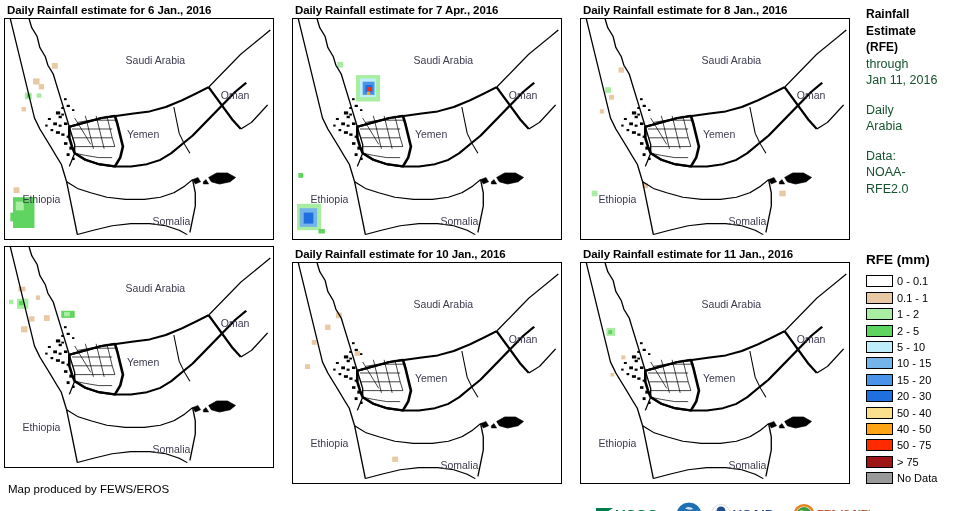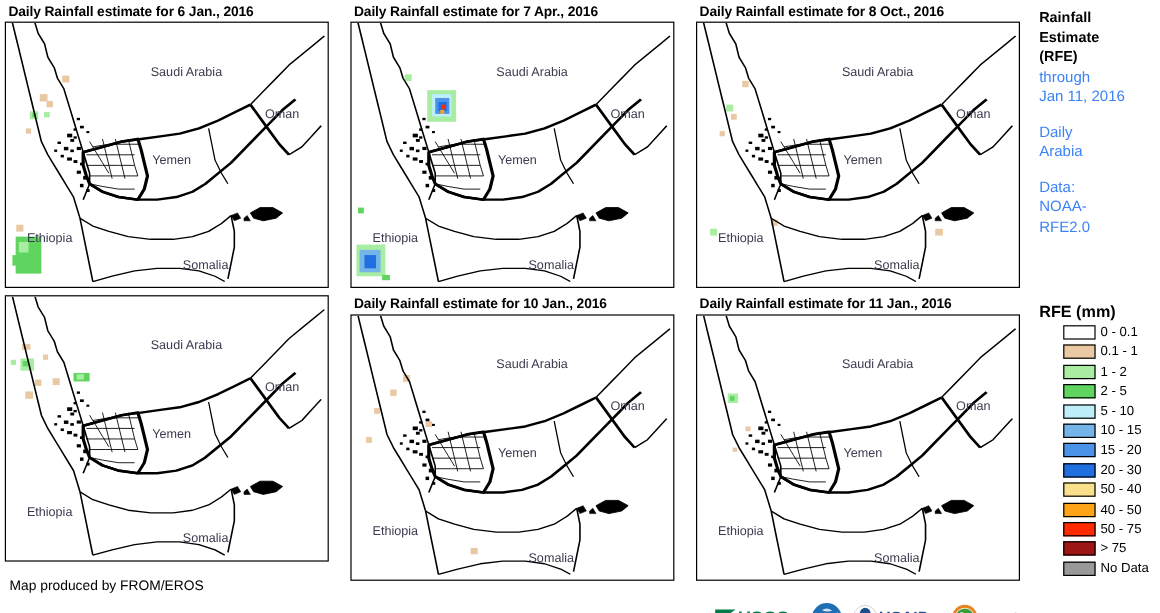--- a/index.html
+++ b/index.html
@@ -48,40 +48,39 @@
   }
   .rtitle {
     font-size: 12px;
     font-weight: bold;
     line-height: 16.5px;
     color: #000;
   }
   .rsub {
     font-size: 12.5px;
     line-height: 16.5px;
-    color: #3b82f6;
+    color: #14532d;
   }
   .rgap { height: 13px; }
   
   #legend {
     position: absolute;
     left: 866px; top: 252px;
     width: 101px;
   }
   #legend .lgtitle {
     font-size: 13.5px;
     font-weight: bold;
     color: #000;
     margin-bottom: 4px;
   }
   .lgrow {
     display: flex;
-    align-items: flex-start;
+    align-items: flex-end;
     height: 16.4px;
-    margin-left: 20px;
   }
   .lgsw {
     width: 27px; height: 12px;
     border: 1px solid #000;
     flex: none;
   }
   .lglab {
     font-size: 11px;
     color: #000;
     margin-left: 4px;
@@ -248,21 +247,21 @@
             <rect x="22" y="36" width="1" height="0.9" fill="#000"></rect>
           </svg>
           <div class="clabel" style="left: 45%; top: 16%;">Saudi Arabia</div>
           <div class="clabel" style="left: 80.5%; top: 32%;">Oman</div>
           <div class="clabel" style="left: 45.5%; top: 49.5%;">Yemen</div>
           <div class="clabel" style="left: 6.5%; top: 79%;">Ethiopia</div>
           <div class="clabel" style="left: 55%; top: 89%;">Somalia</div>
         </div>
       </div>
       <div class="panel" style="left: 580px; top: 2px;">
-        <div class="panel-title">Daily Rainfall estimate for 8 Oct., 2016</div>
+        <div class="panel-title">Daily Rainfall estimate for 8 Jan., 2016</div>
         <div class="map-frame" style="width: 270px; height: 222px;">
           <svg class="map-svg" viewBox="0 0 100 100" preserveAspectRatio="none">
             <g>
               <rect x="14" y="22" width="2" height="2.4" fill="#e9c9a3"></rect>
               <rect x="9" y="31" width="2.2" height="2.6" fill="#a9eda2"></rect>
               <rect x="10.5" y="34.5" width="1.8" height="2.2" fill="#e9c9a3"></rect>
               <rect x="7" y="41" width="1.6" height="2" fill="#e9c9a3"></rect>
               <rect x="23" y="74.5" width="2" height="2.4" fill="#e9c9a3"></rect>
               <rect x="4" y="78" width="2.2" height="2.6" fill="#a9eda2"></rect>
               <rect x="74" y="78" width="2.4" height="2.6" fill="#e9c9a3"></rect>
@@ -584,21 +583,21 @@
           <div class="lgsw" style="background: rgb(158, 21, 21);"></div>
           <div class="lglab">&gt; 75</div>
         </div>
         <div class="lgrow">
           <div class="lgsw" style="background: rgb(153, 153, 153);"></div>
           <div class="lglab">No Data</div>
         </div>
       </div>
   </div>
 
-  <div id="credit">Map produced by FROM/EROS</div>
+  <div id="credit">Map produced by FEWS/EROS</div>
 
   <div id="logos">
 
     <svg class="logo" viewBox="0 0 148 56" width="74" height="28">
       <rect x="0" y="0" width="148" height="56" fill="#ffffff"></rect>
       <g fill="#007b4a">
         <path d="M4 14 h34 l-9 6 h-25 z"></path>
         <path d="M4 23 h34 l-9 6 h-25 z"></path>
         <path d="M4 32 h34 l-9 6 h-25 z"></path>
       </g>

